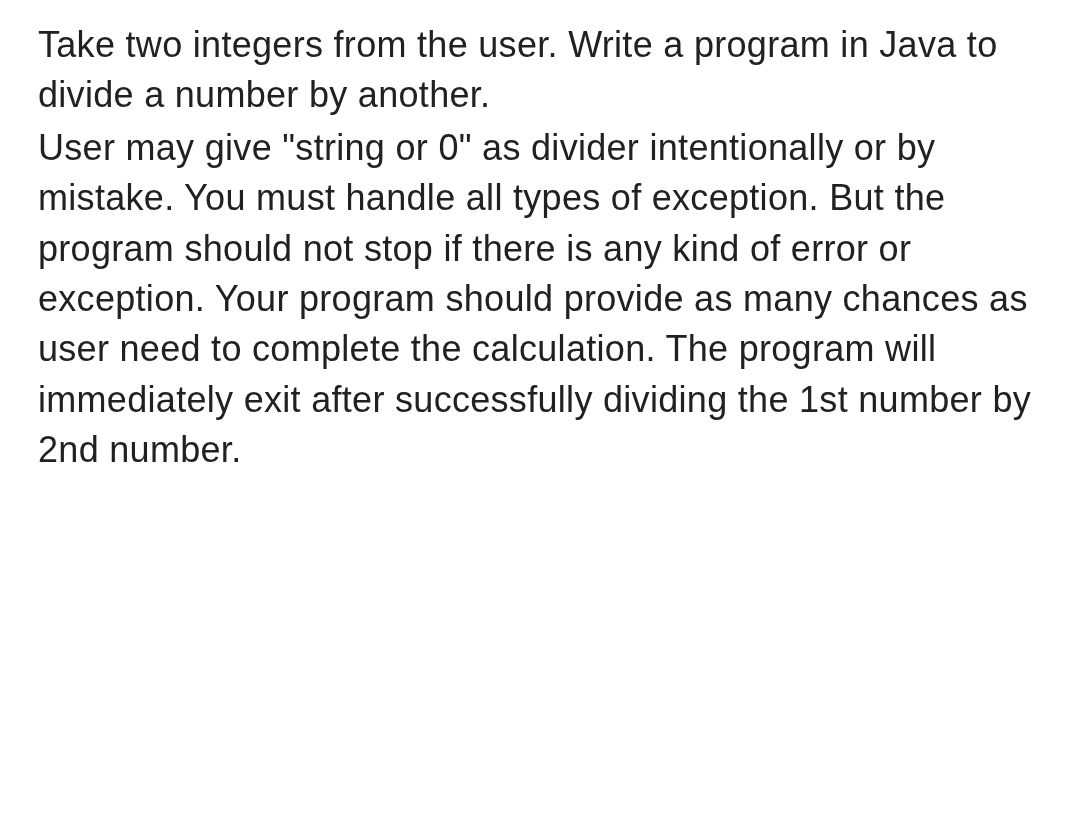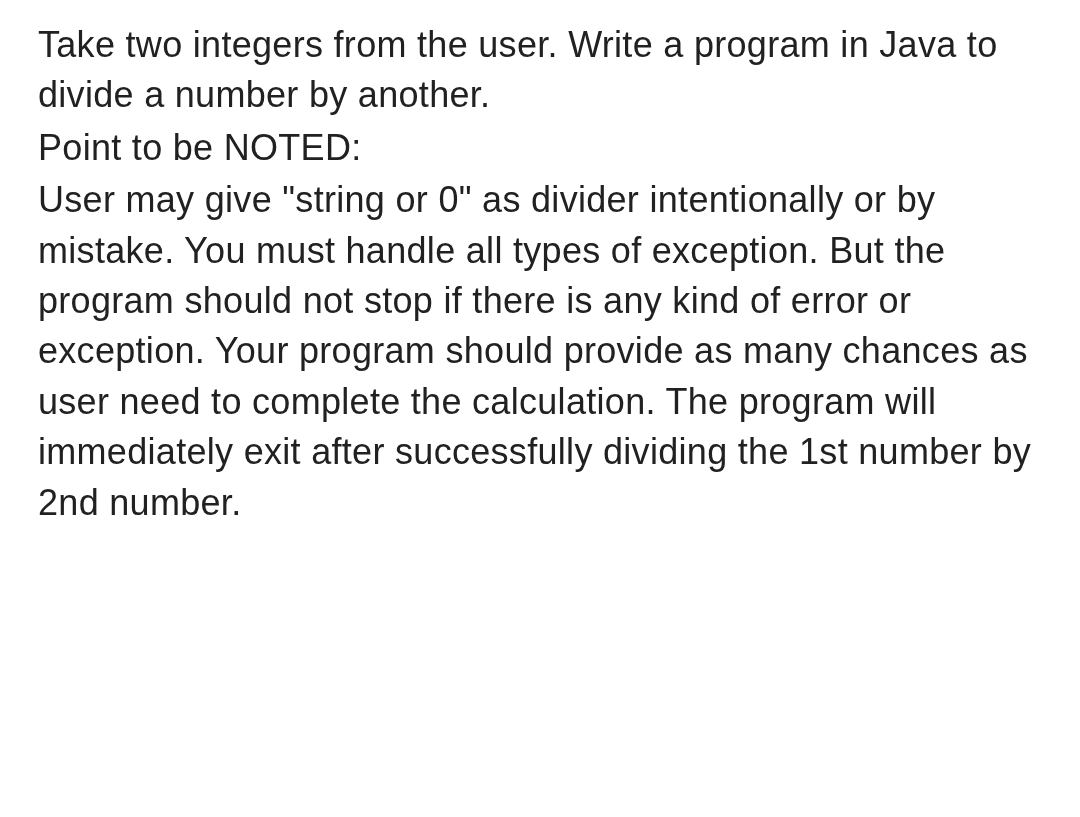--- a/index.html
+++ b/index.html
@@ -28,16 +28,15 @@
   .text p {
     margin: 0 0 2px 0;
   }
 </style>
 </head>
 <body>
 
 <div class="page">
   <div class="text">
     <p>Take two integers from the user. Write a program in Java to divide a number by another.</p>
-    <p>Point to be NOTED:</p>
     <p>User may give "string or 0" as divider intentionally or by mistake. You must handle all types of exception. But the program should not stop if there is any kind of error or exception. Your program should provide as many chances as user need to complete the calculation. The program will immediately exit after successfully dividing the 1st number by 2nd number.</p>
   </div>
 </div>
 
 </body></html>

